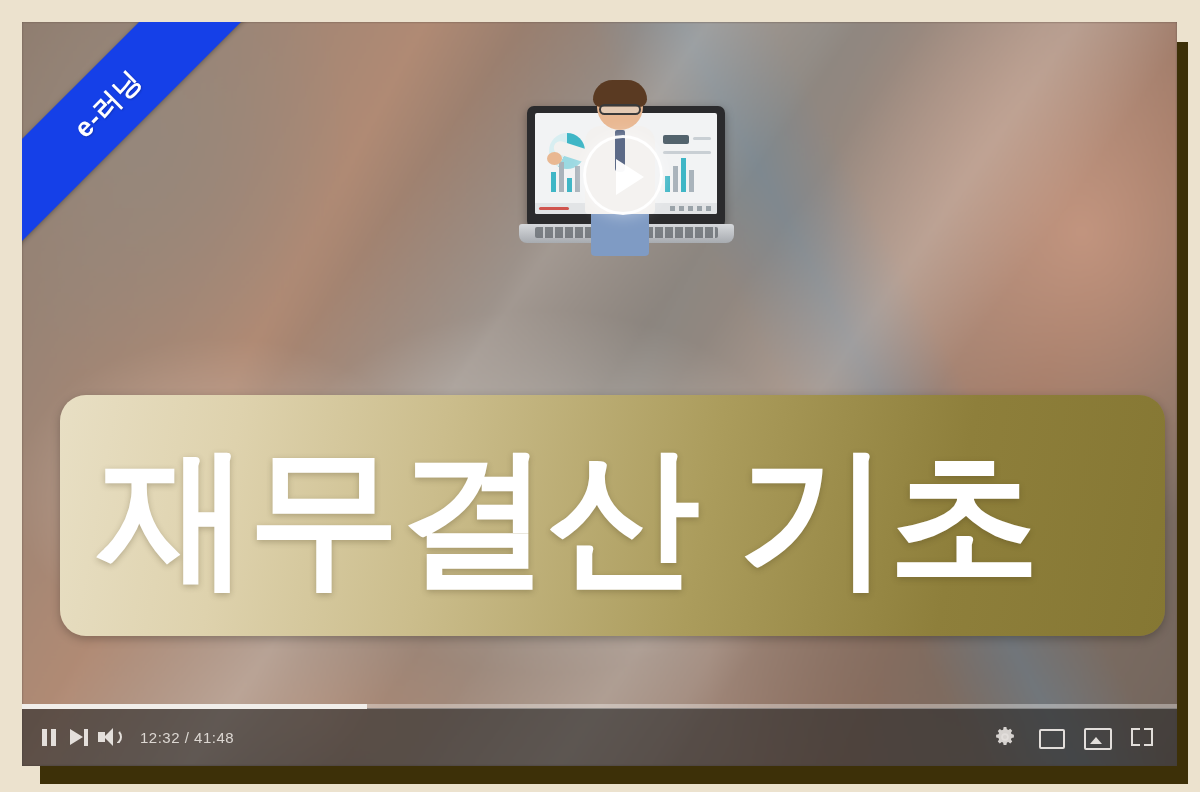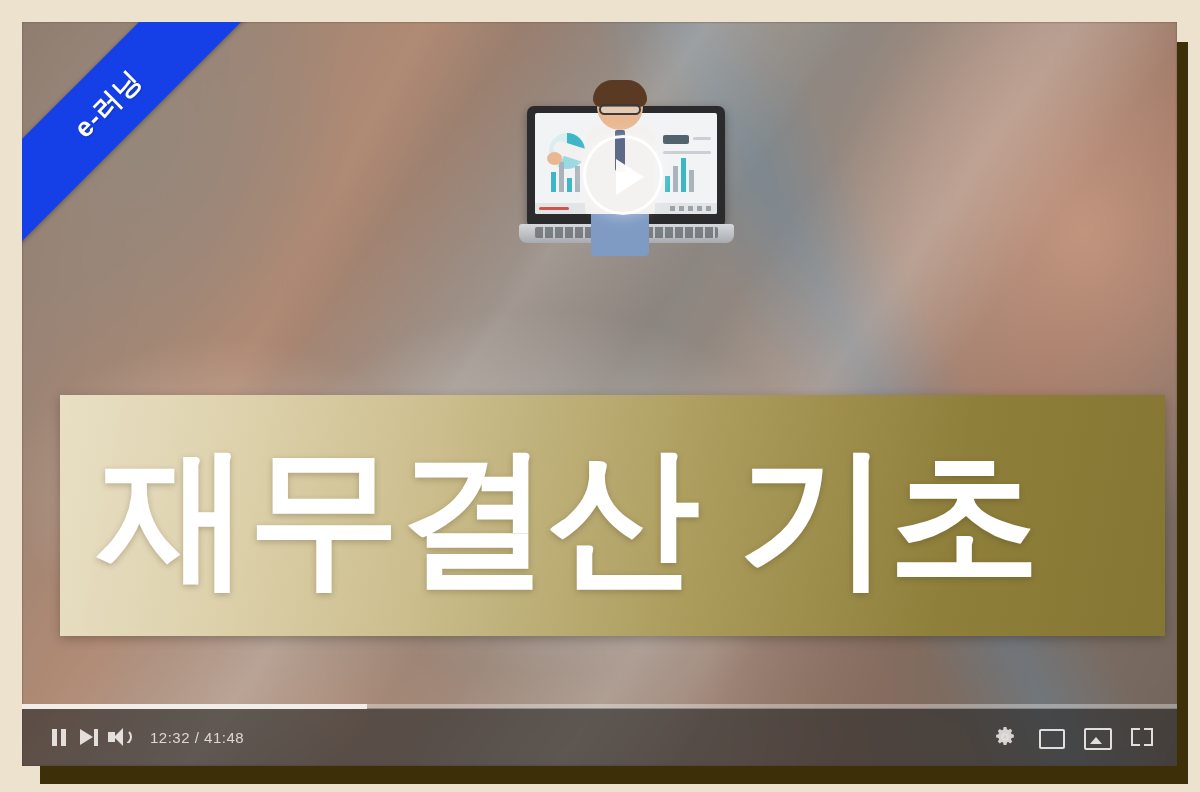--- a/index.html
+++ b/index.html
@@ -254,20 +254,21 @@
        #e8dfc4 0%,
        #ded2ad 16%,
        #cbbd8c 34%,
        #ab9c5c 58%,
        #8e7f3b 80%,
        #857733 100%);
     z-index: 5;
     display: flex;
     align-items: center;
     box-shadow: 0 3px 10px rgba(0,0,0,.25);
+    border-radius: 26px;
   }
   #title-text {
     color: #ffffff;
     font-size: 152px;
     font-weight: bold;
     line-height: 1;
     letter-spacing: -2px;
     white-space: nowrap;
     padding-left: 38px;
     text-shadow: 0 2px 6px rgba(60,50,20,.28);
@@ -288,21 +289,21 @@
     left: 0; top: -4px;
     width: 100%; height: 5px;
     background: rgba(255,255,255,.35);
   }
   #progress-fill {
     position: absolute;
     left: 0; top: 0;
     width: 29.9%; height: 100%;
     background: #f1eeea;
   }
-  .ctl-left { display: flex; align-items: center; padding-left: 24px; gap: 4px; }
+  .ctl-left { display: flex; align-items: center; padding-left: 14px; gap: 4px; }
   .ctl-right { display: flex; align-items: center; gap: 20px; margin-left: auto; padding-right: 22px; }
   .ctl-btn {
     width: 26px; height: 26px;
     position: relative;
     opacity: .92;
   }
 
   
   .ic-pause::before, .ic-pause::after {
     content: ""; position: absolute; top: 5px;

